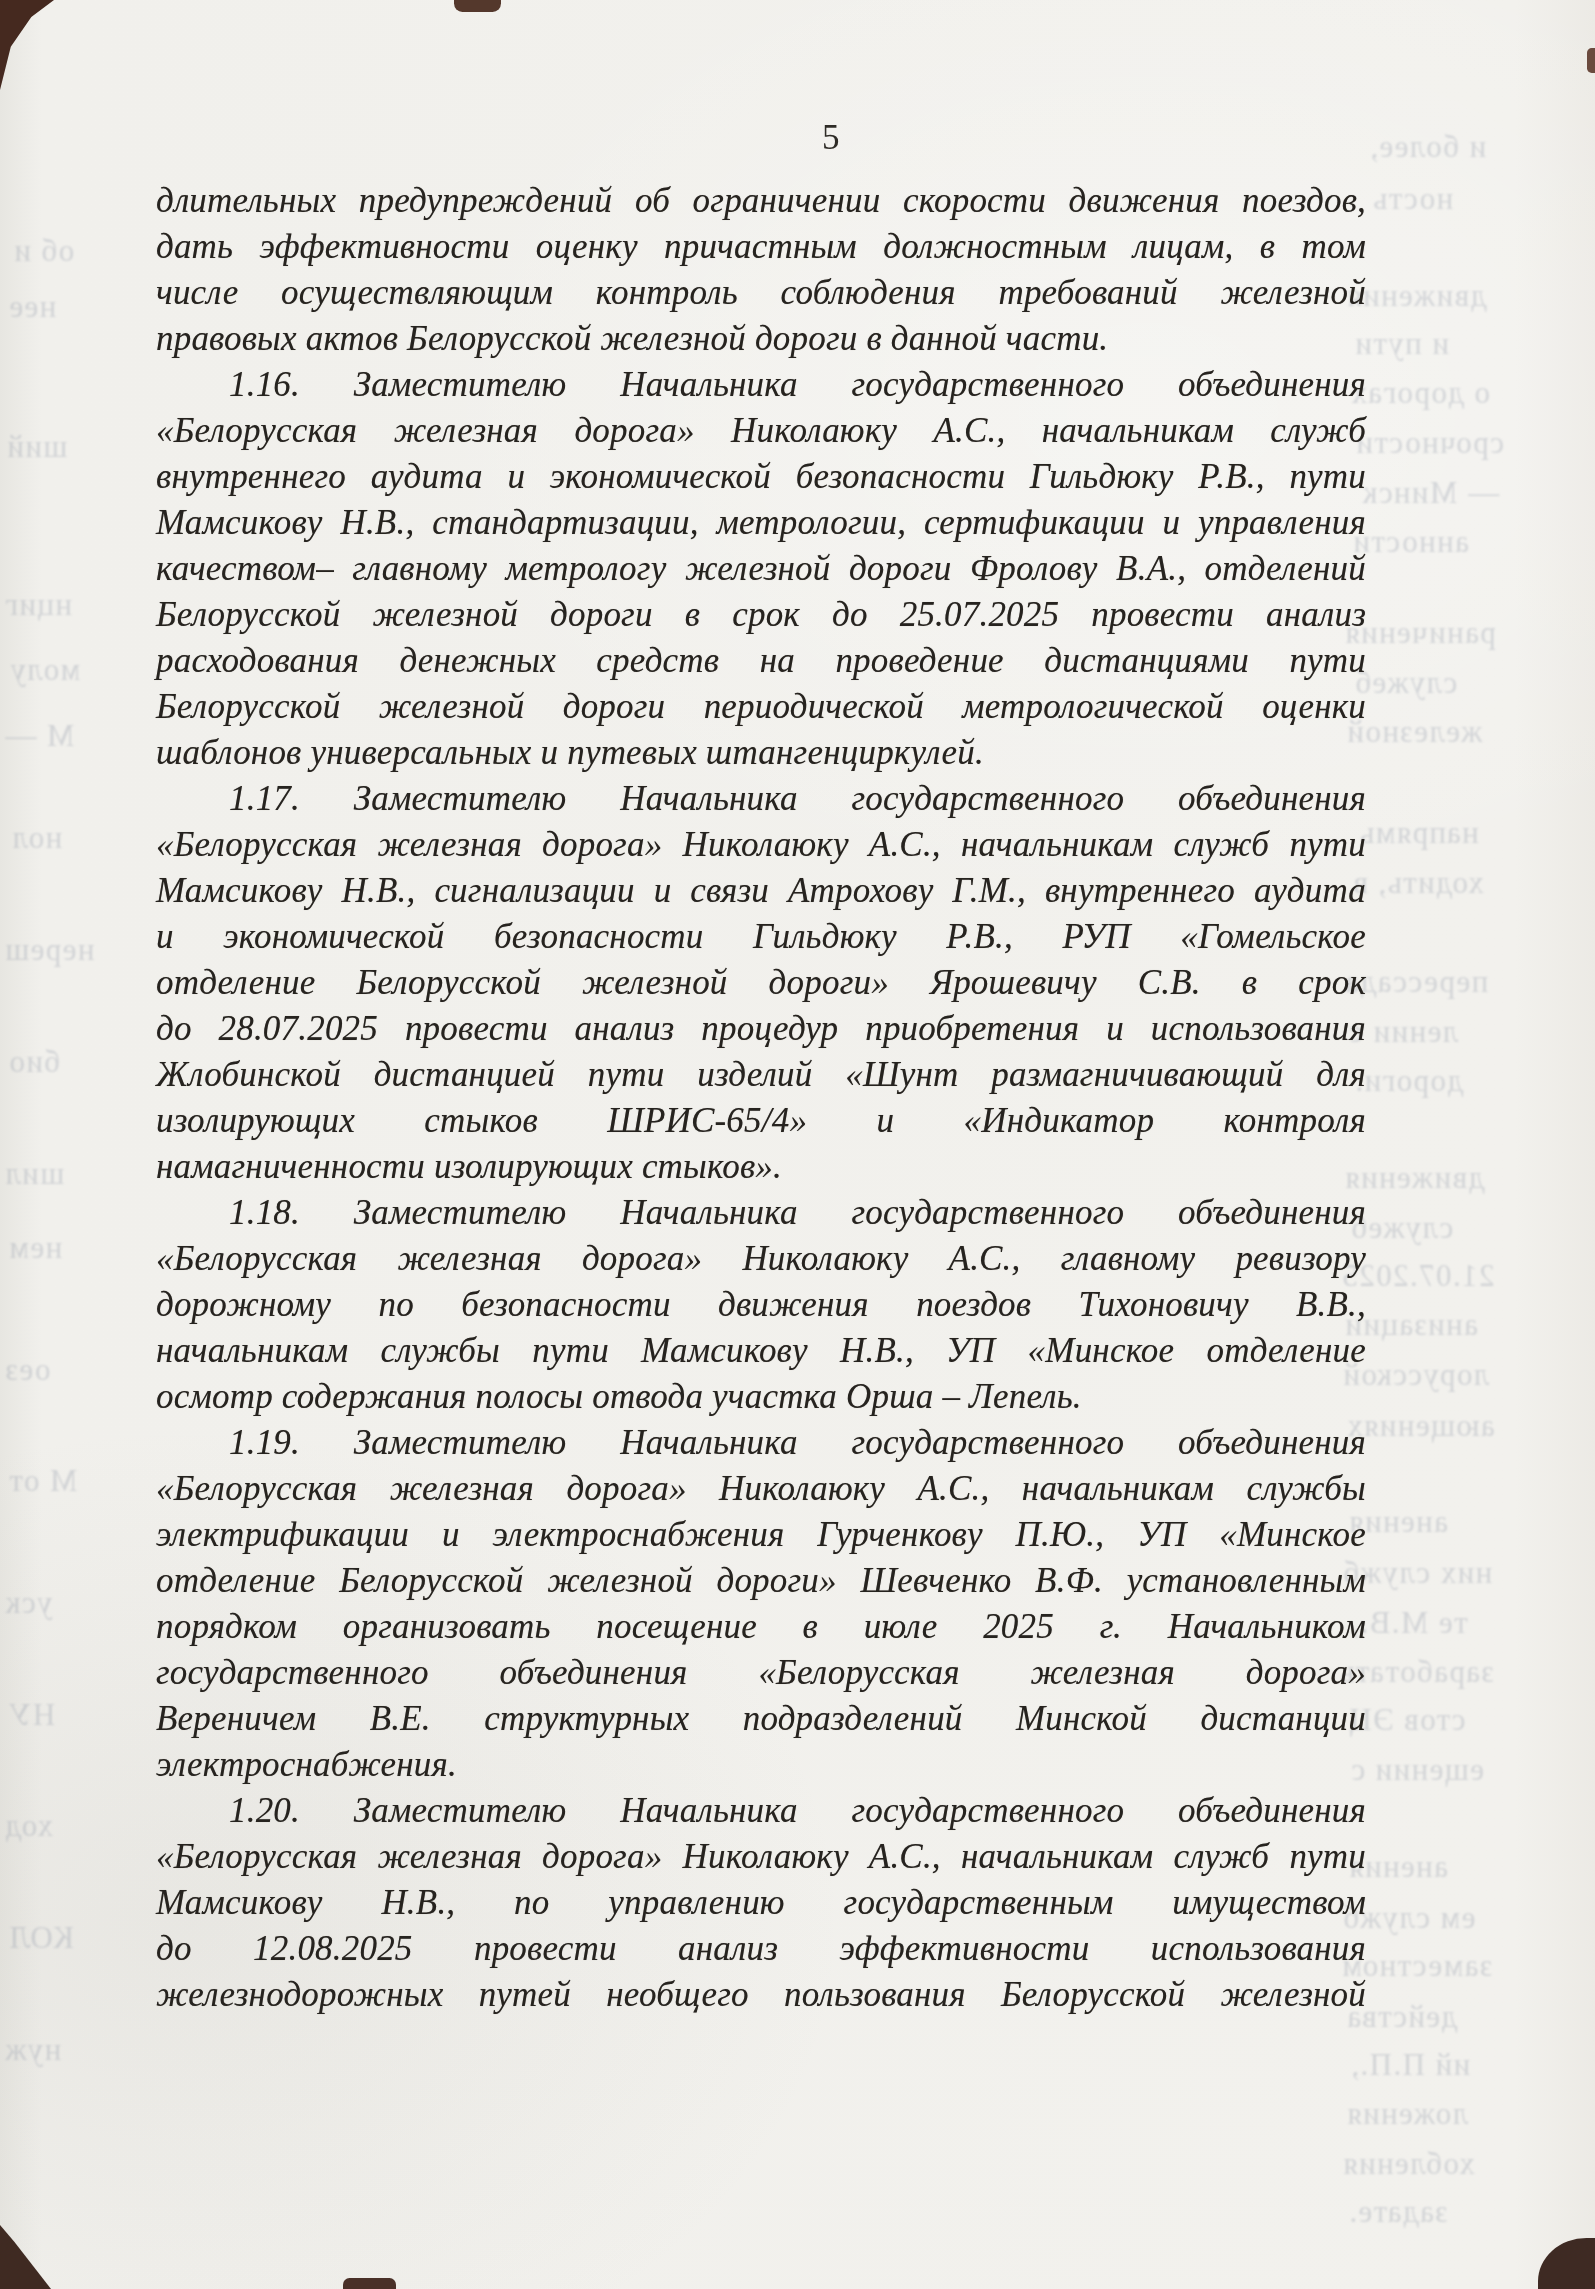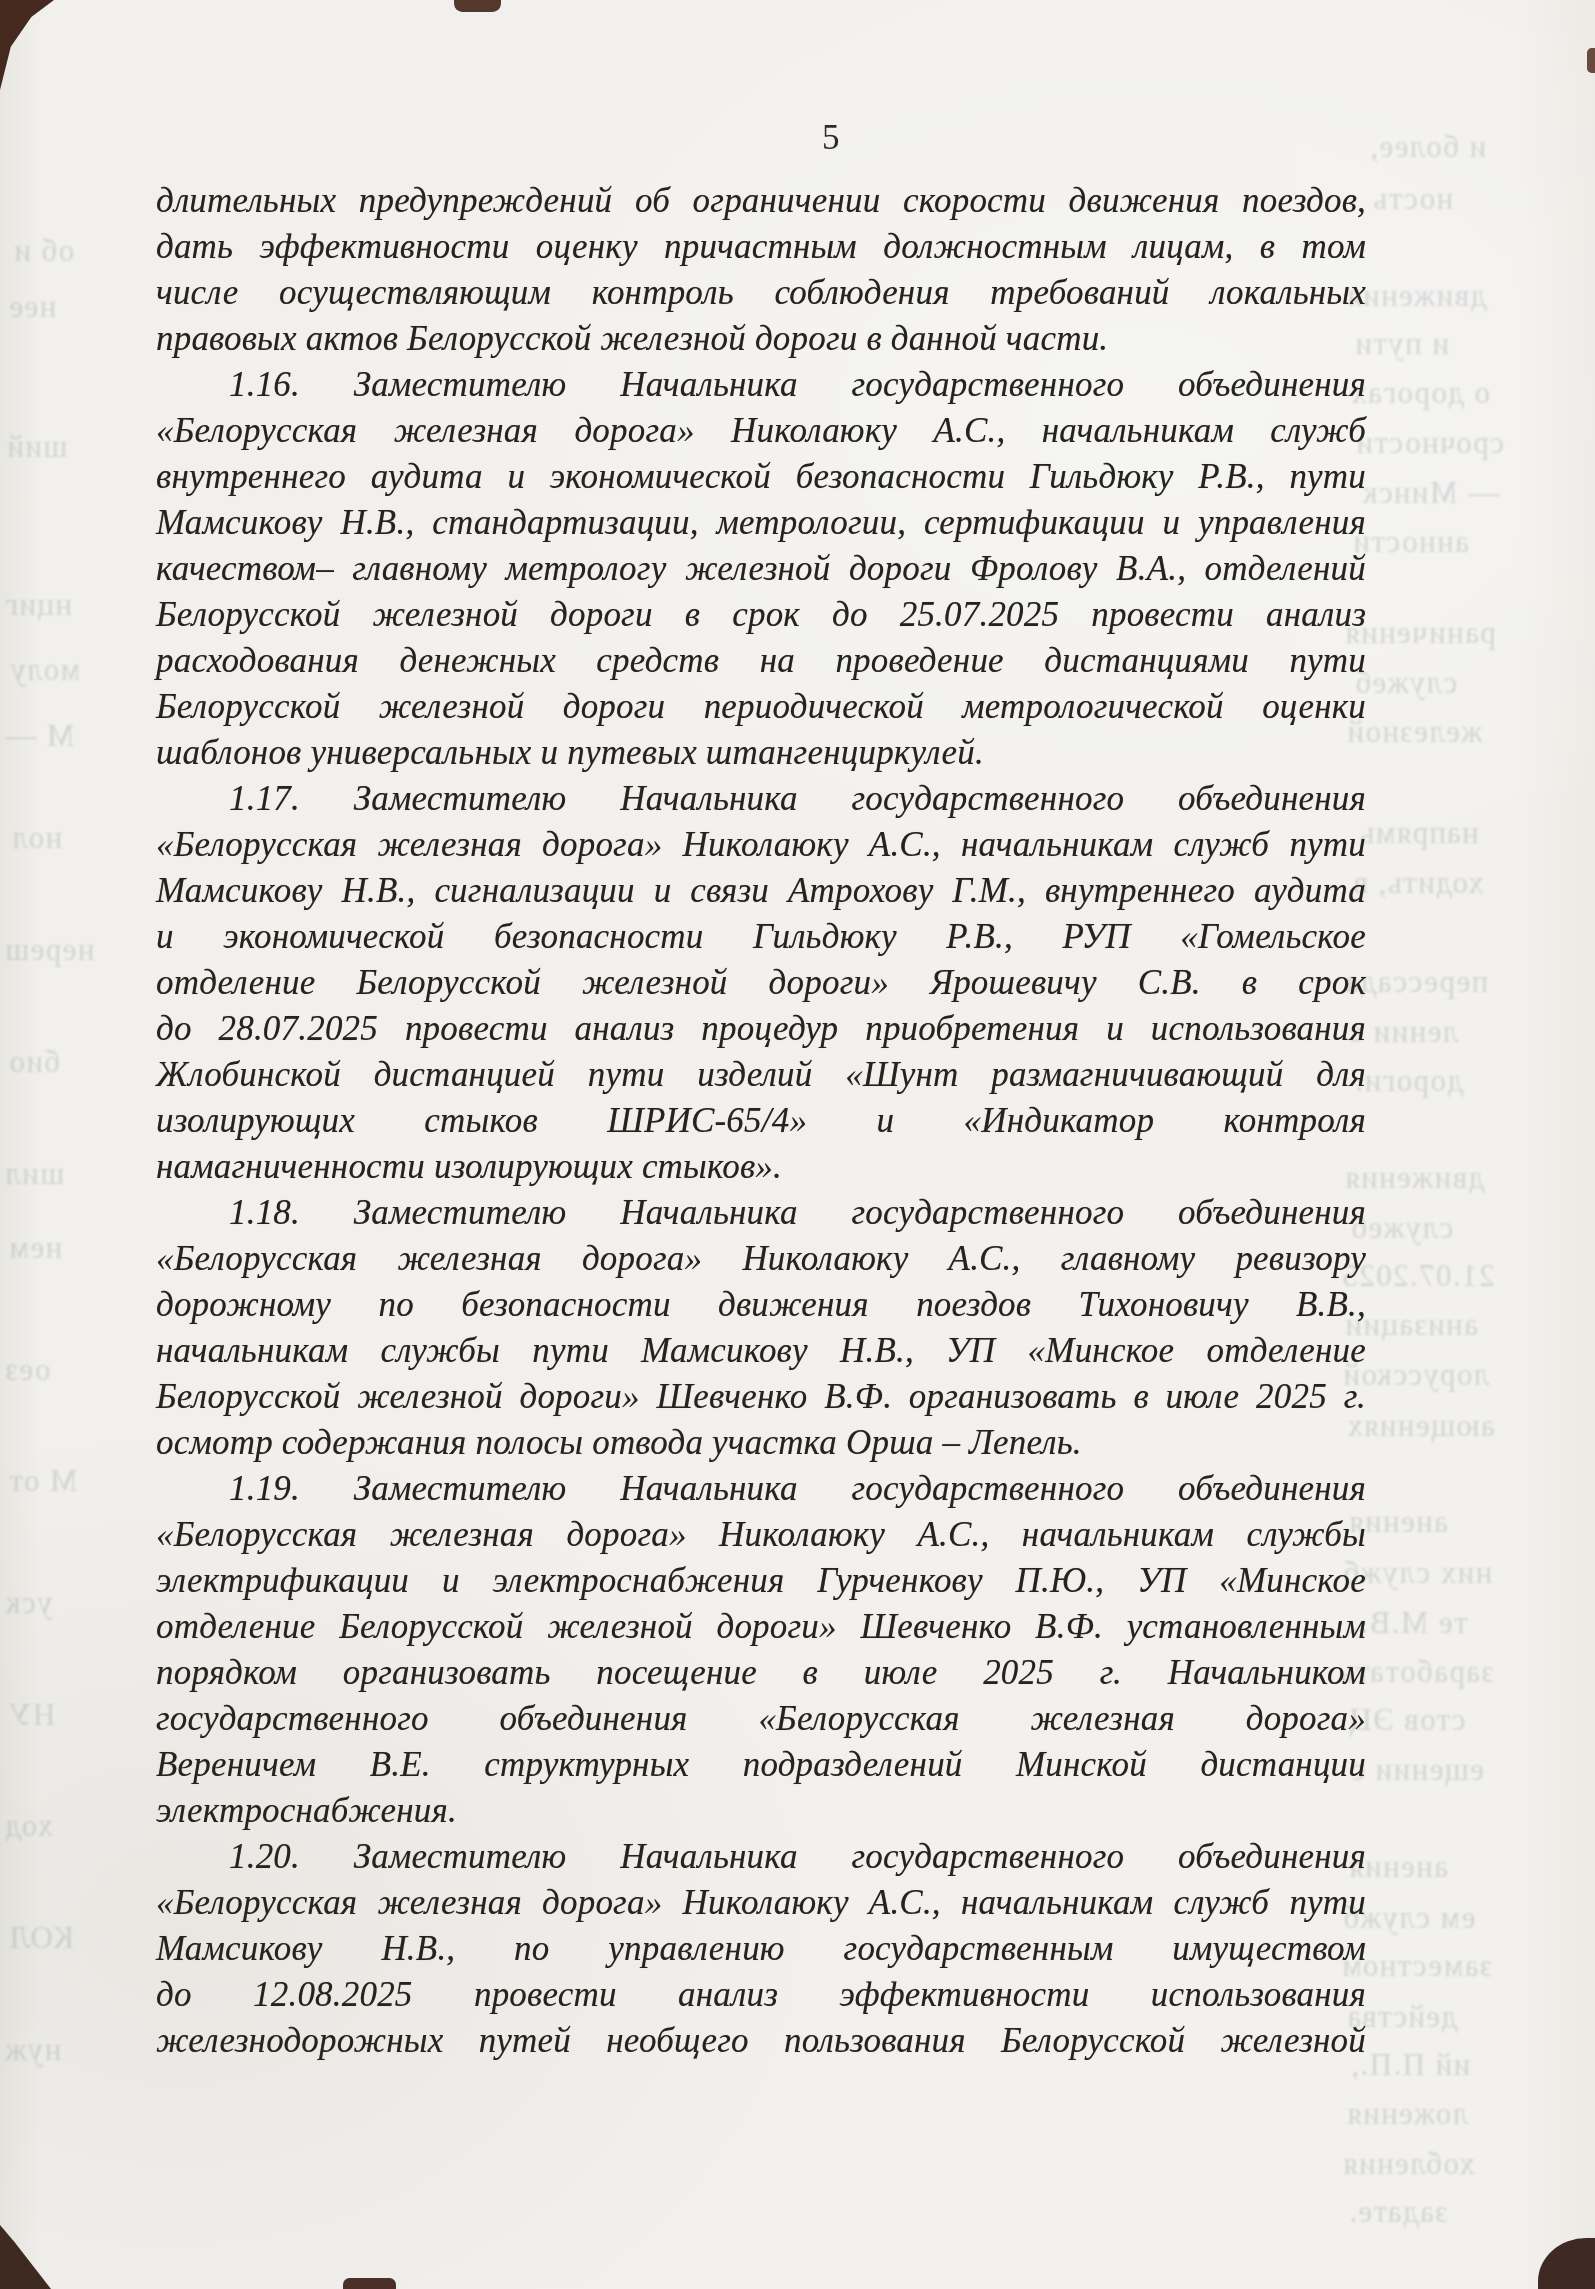--- a/index.html
+++ b/index.html
@@ -109,21 +109,21 @@
       <span class="bleed" style="left: 3.7px; top: 2034px;">нуж</span>
     </div>
 
   <div class="page-number">5</div>
 
   <div class="doc-body">
 
     <p class="para">
       <span class="line">длительных предупреждений об ограничении скорости движения поездов,</span>
       <span class="line">дать эффективности оценку причастным должностным лицам, в том</span>
-      <span class="line">числе осуществляющим контроль соблюдения требований локальных</span>
+      <span class="line">числе осуществляющим контроль соблюдения требований железной</span>
       <span class="line lastleft">правовых актов Белорусской железной дороги в данной части.</span>
     </p>
 
     <p class="para">
       <span class="line ind">1.16. Заместителю Начальника государственного объединения</span>
       <span class="line">«Белорусская железная дорога» Николаюку А.С., начальникам служб</span>
       <span class="line">внутреннего аудита и экономической безопасности Гильдюку Р.В., пути</span>
       <span class="line">Мамсикову Н.В., стандартизации, метрологии, сертификации и управления</span>
       <span class="line">качеством– главному метрологу железной дороги Фролову В.А., отделений</span>
       <span class="line">Белорусской железной дороги в срок до 25.07.2025 провести анализ</span>
@@ -142,21 +142,20 @@
       <span class="line">Жлобинской дистанцией пути изделий «Шунт размагничивающий для</span>
       <span class="line">изолирующих стыков ШРИС-65/4» и «Индикатор контроля</span>
       <span class="line lastleft">намагниченности изолирующих стыков».</span>
     </p>
 
     <p class="para">
       <span class="line ind">1.18. Заместителю Начальника государственного объединения</span>
       <span class="line">«Белорусская железная дорога» Николаюку А.С., главному ревизору</span>
       <span class="line">дорожному по безопасности движения поездов Тихоновичу В.В.,</span>
       <span class="line">начальникам службы пути Мамсикову Н.В., УП «Минское отделение</span>
-      <span class="line">Белорусской железной дороги» Шевченко В.Ф. организовать в июле 2025 г.</span>
       <span class="line lastleft">осмотр содержания полосы отвода участка Орша – Лепель.</span>
     </p>
 
     <p class="para">
       <span class="line ind">1.19. Заместителю Начальника государственного объединения</span>
       <span class="line">«Белорусская железная дорога» Николаюку А.С., начальникам службы</span>
       <span class="line">электрификации и электроснабжения Гурченкову П.Ю., УП «Минское</span>
       <span class="line">отделение Белорусской железной дороги» Шевченко В.Ф. установленным</span>
       <span class="line">порядком организовать посещение в июле 2025 г. Начальником</span>
       <span class="line">государственного объединения «Белорусская железная дорога»</span>

